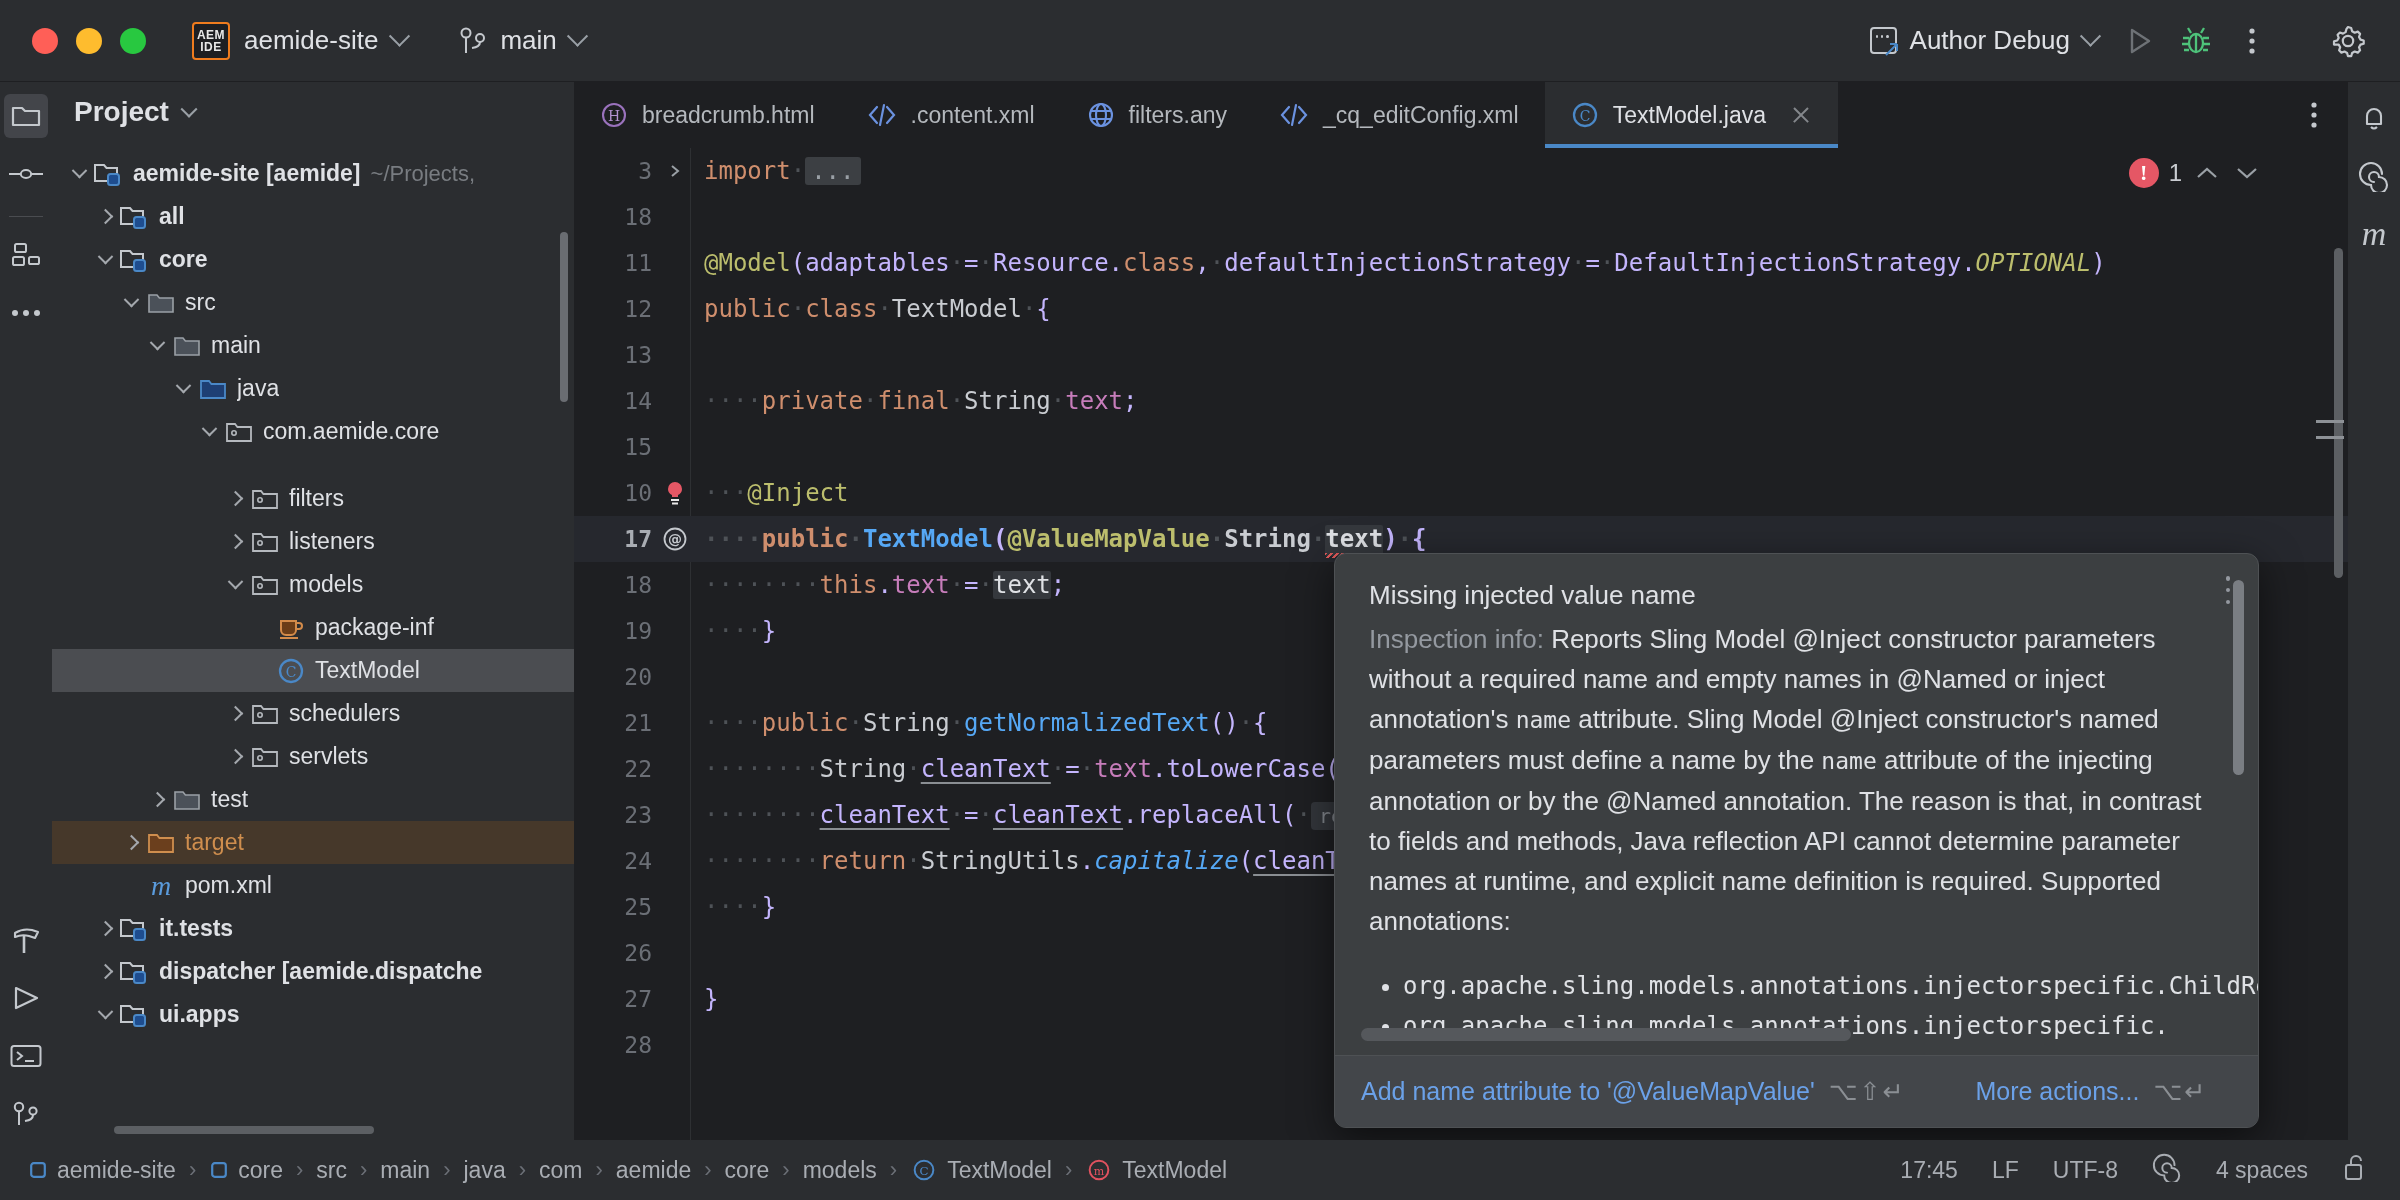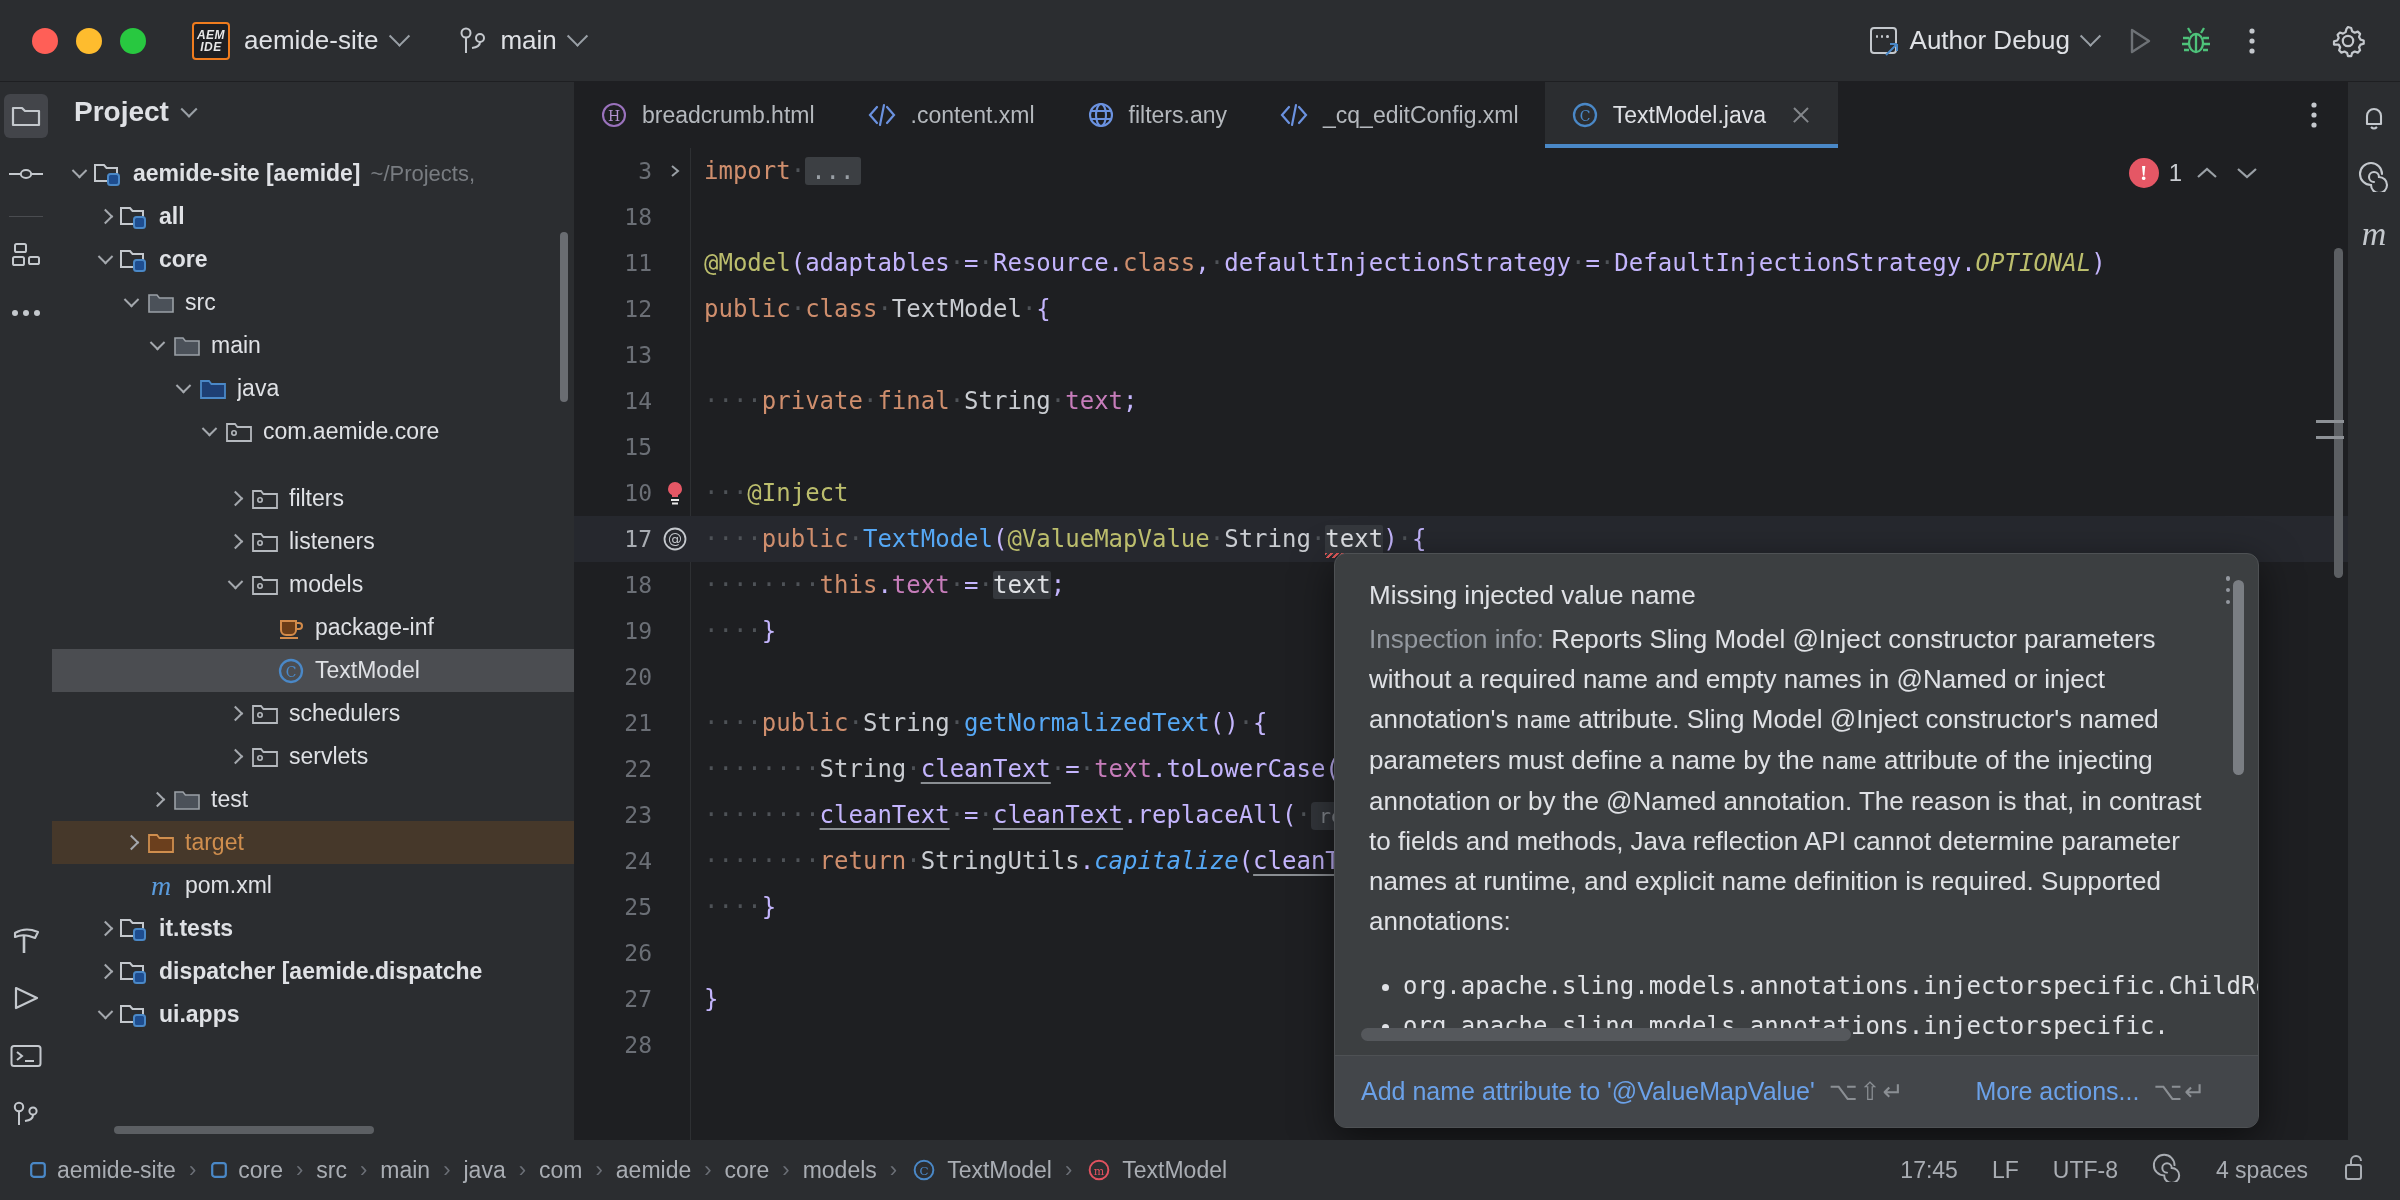--- a/index.html
+++ b/index.html
@@ -21,21 +21,21 @@
   .traffic { display: flex; gap: 18px; margin-left: 32px; align-items: center; }
   .light { width: 26px; height: 26px; border-radius: 50%; }
   .l-red { background: #ff5f57; }
   .l-yellow { background: #febc2e; }
   .l-green { background: #28c840; }
 
   .proj-chip { display: flex; align-items: center; gap: 14px; margin-left: 46px; }
   .aem-logo {
     width: 38px; height: 38px; border: 2px solid #f07c1e; border-radius: 4px;
     background: #1e1f22; display: flex; flex-direction: column;
-    align-items: center; justify-content: center; line-height: 1; font-style: italic;
+    align-items: center; justify-content: center; line-height: 1;
   }
   .aem-logo span { font-size: 12px; font-weight: 700; color: #e8e8e8; letter-spacing: 0.5px; font-family: "Liberation Sans", sans-serif; }
   .tb-label { font-size: 26px; color: #dfe1e5; }
   .chev { width: 15px; height: 15px; border-right: 2.6px solid #9aa0a6; border-bottom: 2.6px solid #9aa0a6; transform: rotate(45deg) translate(-3px,-3px); }
   .branch-chip { display: flex; align-items: center; gap: 13px; margin-left: 52px; }
 
   .tb-right { margin-left: auto; display: flex; align-items: center; gap: 0; margin-right: 24px; }
   .runcfg { display: flex; align-items: center; gap: 13px; padding: 8px 14px; }
   .runcfg-icon { width: 27px; height: 27px; position: relative; }
   .runcfg-icon .box { position: absolute; inset: 0; border: 2.4px solid #c4c8cd; border-radius: 4px; }
@@ -119,21 +119,21 @@
   .tab-close::before { transform: rotate(45deg); }
   .tab-close::after { transform: rotate(-45deg); }
   .tabbar-right { margin-left: auto; display: flex; align-items: center; padding-right: 14px; }
 
   .code-wrap { position: absolute; top: 66px; left: 0; right: 0; bottom: 0; background: #1e1f22; }
   .code-lines { position: absolute; top: 0; left: 0; right: 0; bottom: 0; }
   .cline {
     position: relative; height: 46px; display: flex; align-items: center;
     font-family: "DejaVu Sans Mono", monospace; font-size: 24px;
   }
-  .cline.cur { background: #26282e; }
+  .cline.cur { background: #26282e; font-weight: bold; }
   .lnum {
     width: 86px; min-width: 86px; text-align: right; padding-right: 8px;
     color: #6b6f76; font-family: "DejaVu Sans Mono", monospace; font-size: 23px;
   }
   .lnum.cur { color: #a9adb3; }
   .gmark { width: 30px; min-width: 30px; display: flex; align-items: center; justify-content: center; }
   .gsep { position: absolute; left: 116px; top: 0; bottom: 0; width: 1px; background: #2e3033; }
   .ctext { padding-left: 14px; white-space: pre; }
 
   

